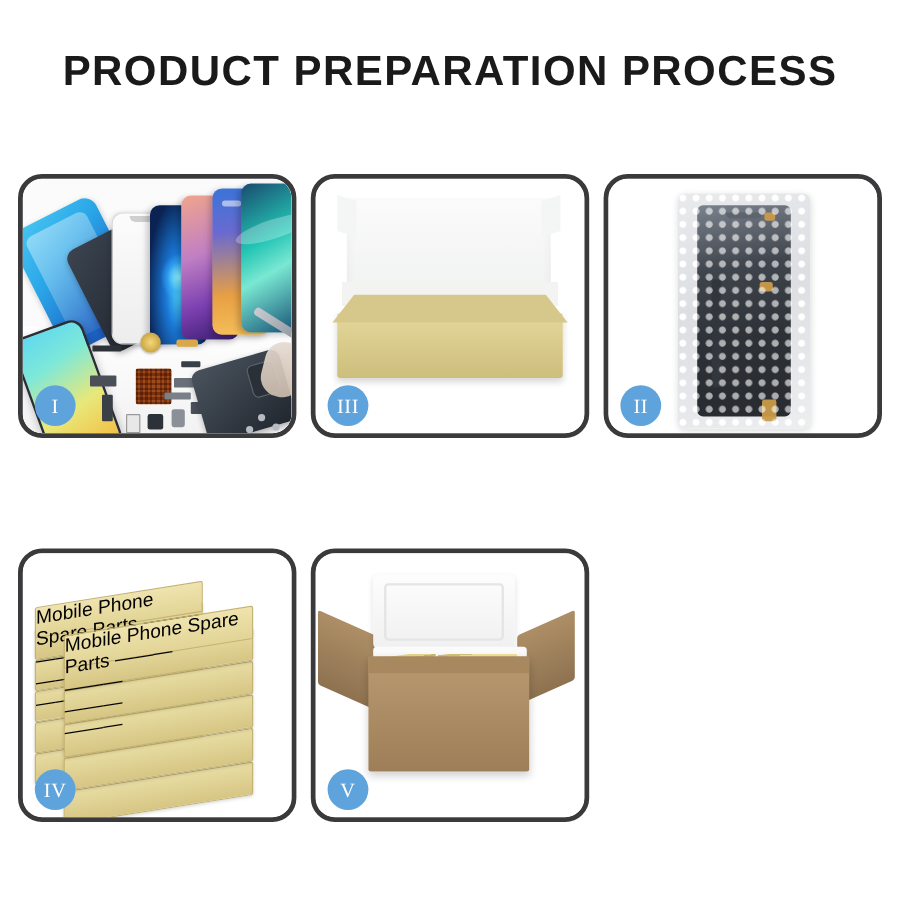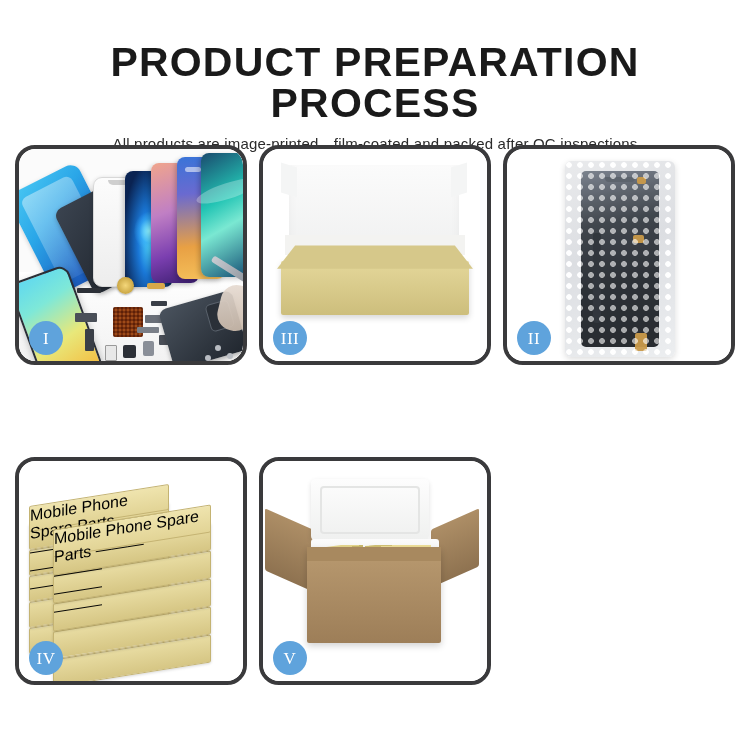--- a/index.html
+++ b/index.html
@@ -7,21 +7,21 @@
     width:750px;height:750px;background:#ffffff;
     font-family:"Liberation Sans",sans-serif;
     overflow:hidden;position:relative;
   }
   .page{width:750px;height:750px;position:relative;}
 
   
   .header{padding-top:42px;text-align:center;}
   .title{
     font-family:"Liberation Sans",sans-serif;
-    font-size:41px;font-weight:700;letter-spacing:1.2px;
+    font-size:35px;font-weight:700;letter-spacing:1.2px;
     color:#1a1a1a;line-height:1;margin:0;
   }
   .subtitle{
     font-size:15px;font-weight:400;color:#2b2b2b;
     margin:11px 0 0 0;letter-spacing:.2px;
   }
 
   
   .grid{
     position:absolute;left:15px;top:145px;
@@ -254,21 +254,20 @@
     background:rgba(120,95,62,.5);border-radius:1px;}
   .sb-edge{position:absolute;left:110px;top:44px;width:2px;height:100px;background:rgba(0,0,0,.13);}
 </style>
 </head>
 <body>
 
 <div class="page">
 
   <div class="header">
     <h1 class="title">PRODUCT PREPARATION PROCESS</h1>
-    <p class="subtitle">All products are image-printed，film-coated and packed after QC inspections</p>
   </div>
 
   <div class="grid">
 
     <div class="panel">
       <div class="photo p1">
         <div class="strip"></div>
         <div class="film"></div>
         <div class="darkphone"></div>
         <div class="glass"></div>

